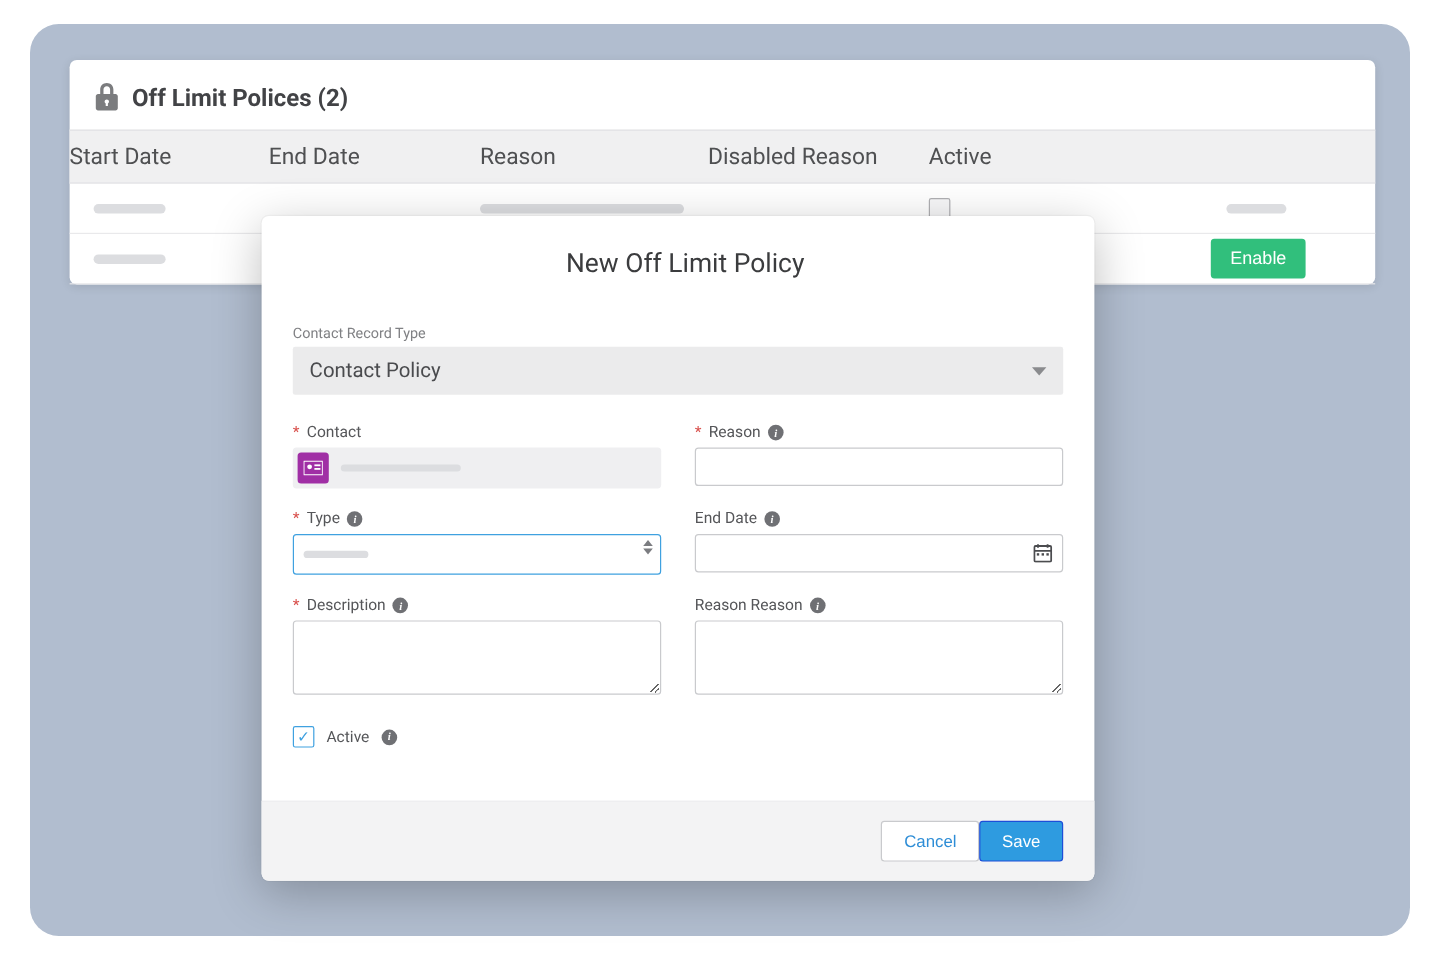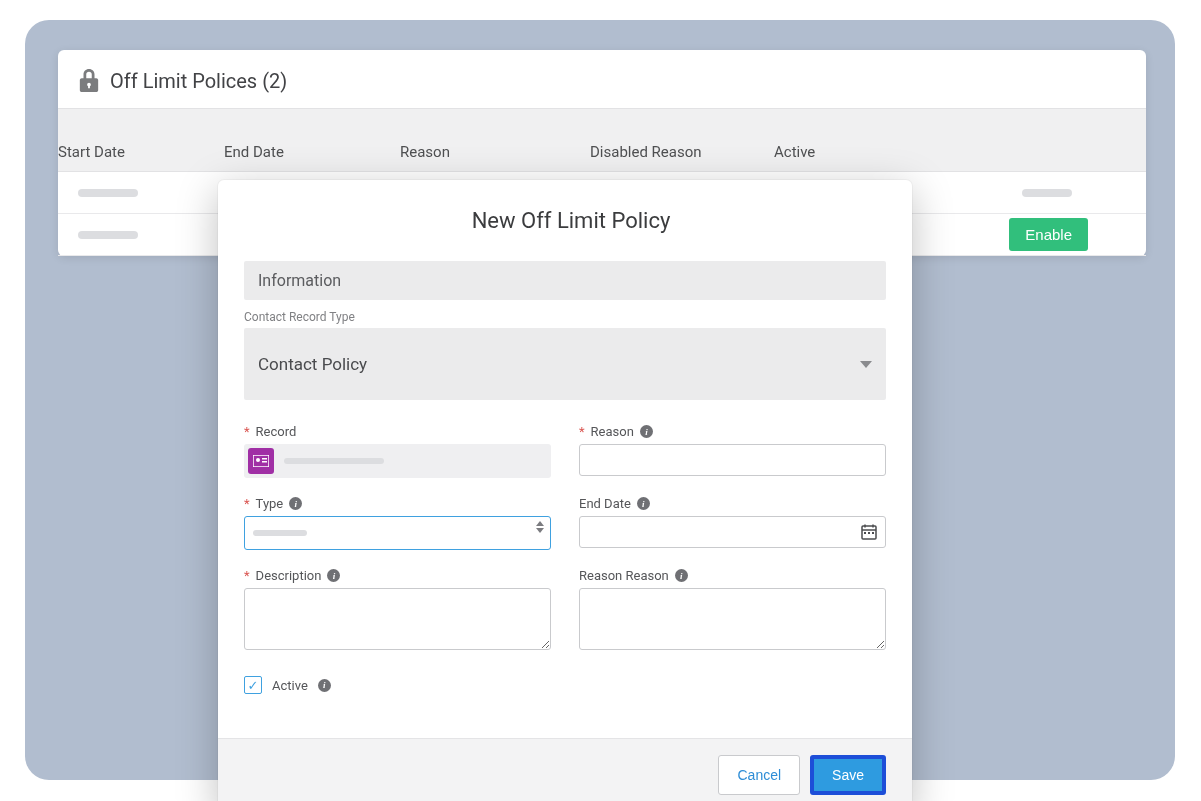--- a/index.html
+++ b/index.html
@@ -37,34 +37,33 @@
   }
   .lock-icon {
     width: 22px;
     height: 26px;
     margin-right: 10px;
     color: #7b7c7e;
   }
   .card-title {
     font-size: 20px;
     color: #424346;
-    font-weight: 400;
+    font-weight: 700;
   }
   .table-header {
     display: flex;
     background: #f0f0f1;
     border-top: 1px solid #e2e2e4;
     border-bottom: 1px solid #e2e2e4;
     padding: 6px 0;
   }
   .table-header .col {
-    font-size: 15px;
+    font-size: 19px;
     color: #4f5052;
     padding: 4px 0;
-    margin-top: 24px;
   }
   .col-start { width: 166px; padding-left: 20px; }
   .col-end { width: 176px; }
   .col-reason { width: 190px; }
   .col-disabled { width: 184px; }
   .col-active { width: 160px; }
   .col-action { flex: 1; text-align: right; padding-right: 24px;}
   .table-row {
     display: flex;
     align-items: center;
@@ -124,21 +123,21 @@
   }
   .field-label-sm {
     font-size: 12px;
     color: #808184;
     margin-top: 10px;
     display: block;
   }
   .select-big {
     background: #ebebec;
     border-radius: 2px;
-    padding: 26px 14px;
+    padding: 10px 14px;
     font-size: 17px;
     color: #4a4b4e;
     display: flex;
     align-items: center;
     justify-content: space-between;
     margin-top: 4px;
   }
   .select-big .caret {
     width: 0; height: 0;
     border-left: 6px solid transparent;
@@ -243,38 +242,37 @@
     justify-content: center;
     color: #3fa1e0;
     font-size: 13px;
   }
   .modal-footer {
     background: #f3f3f4;
     border-top: 1px solid #e4e4e6;
     padding: 16px 26px;
     display: flex;
     justify-content: flex-end;
-    gap: 10px;
     border-radius: 0 0 6px 6px;
     margin-top: 24px;
   }
   .btn {
     border-radius: 3px;
     font-size: 14px;
     padding: 8px 18px;
     cursor: pointer;
   }
   .btn-cancel {
     background: #fff;
     border: 1px solid #c9cacd;
     color: #2e8dd6;
   }
   .btn-save {
     background: #2e9be0;
-    border: 4px solid #1d4ed8;
+    border: 1px solid #1d4ed8;
     color: #fff;
   }
   .ph-input { width: 100px; height:6px; background:#dcdde0; border-radius:3px;}
   .ph-input-sm { width: 54px; height:6px; background:#dcdde0; border-radius:3px;}
 </style>
 </head>
 <body>
 
 <div class="backdrop"></div>
 
@@ -319,32 +317,31 @@
     <div class="col col-active"></div>
     <div class="col col-action" style="display:flex; justify-content:flex-end;">
         <button class="enable-btn">Enable</button>
       </div>
   </div>
 </div>
 
 <div class="modal">
   <div class="modal-title">New Off Limit Policy</div>
   <div class="modal-body">
-    <div class="section-bar">Information</div>
     <span class="field-label-sm">Contact Record Type</span>
     <div class="select-big">
       <span>Contact Policy</span>
       <span class="caret"></span>
     </div>
 
     <div class="form-grid">
       <div class="form-field">
         <div class="field-label">
             <span class="req">*</span>
-            <span>Record</span>
+            <span>Contact</span>
           </div>
         <div class="lookup-input">
           <div class="lookup-chip">
             <svg width="16" height="12" viewBox="0 0 16 12">
                 <rect x="0" y="0" width="16" height="12" rx="1" fill="none" stroke="#fff" stroke-width="1.5"></rect>
                 <circle cx="5" cy="5" r="2" fill="#fff"></circle>
                 <rect x="9" y="3" width="5" height="1.5" fill="#fff"></rect>
                 <rect x="9" y="6" width="5" height="1.5" fill="#fff"></rect>
               </svg>
           </div>

